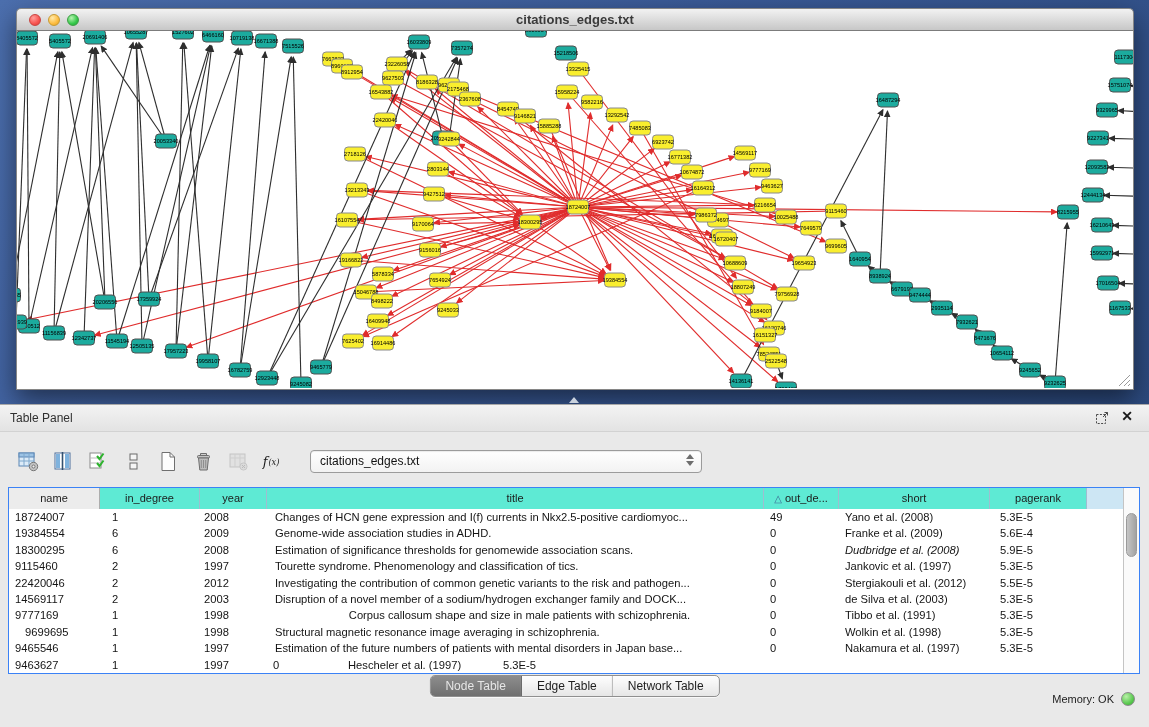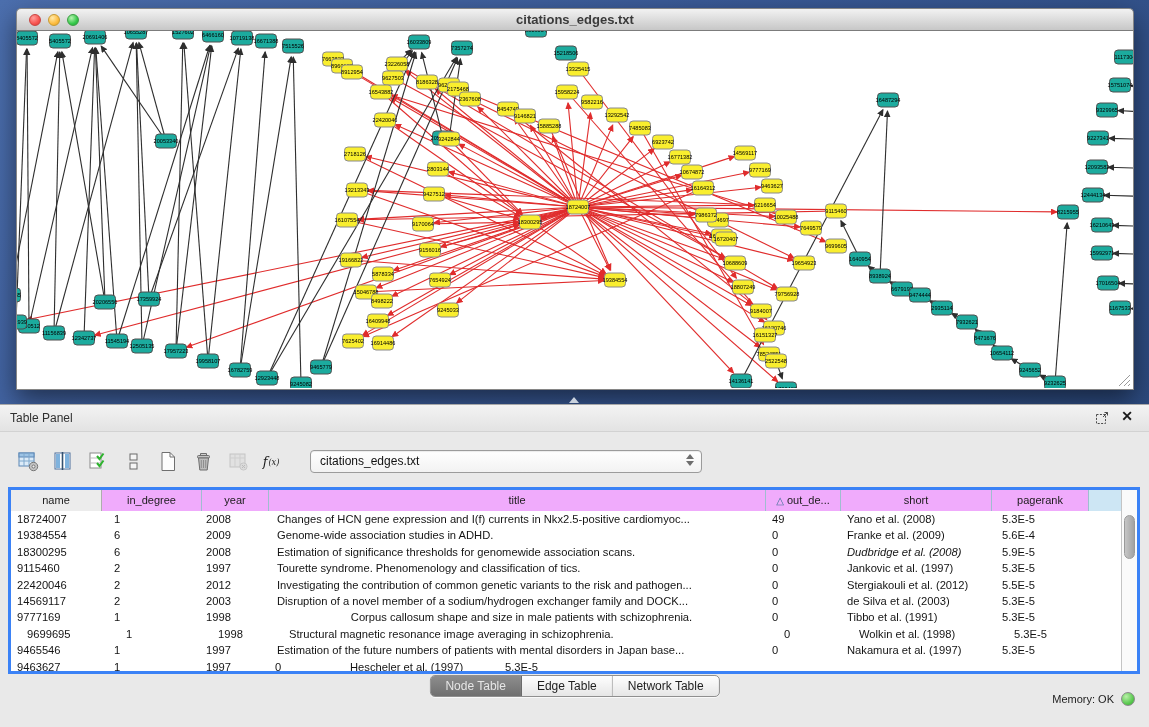--- a/index.html
+++ b/index.html
@@ -37,24 +37,24 @@
   .toolbar{position:absolute;left:16px;top:40px;height:32px;display:flex;align-items:center;gap:11px;}
   .tbtn{width:24px;height:24px;display:flex;align-items:center;justify-content:center;}
   .combo{margin-left:14px;width:392px;height:23px;background:linear-gradient(#ffffff,#f2f2f2);
     border:1px solid #9b9b9b;border-radius:4px;position:relative;box-sizing:border-box;
     font-size:12px;color:#111;line-height:21px;padding-left:9px;box-shadow:inset 0 1px 1px rgba(0,0,0,.08);}
   .combo .steppers{position:absolute;right:7px;top:3px;display:flex;flex-direction:column;gap:2px;}
   .combo .up{width:0;height:0;border-left:4px solid transparent;border-right:4px solid transparent;border-bottom:5px solid #6e6e6e;}
   .combo .dn{width:0;height:0;border-left:4px solid transparent;border-right:4px solid transparent;border-top:5px solid #6e6e6e;}
 
   .table-wrap{position:absolute;left:8px;top:82px;width:1132px;height:187px;
-    background:#fff;border:3px solid #3b82f6;box-sizing:border-box;overflow:hidden;}
+    background:#fff;border:1px solid #3b82f6;box-sizing:border-box;overflow:hidden;}
   .thead{display:flex;height:21px;border-bottom:1px solid #7e7e7e;background:#cde6f4;}
   .th{box-sizing:border-box;height:21px;line-height:20px;text-align:center;font-size:11px;color:#1b1b1b;
-    border-right:1px solid #9fbdd0;background:#f0abfc;overflow:hidden;white-space:nowrap;}
+    border-right:1px solid #9fbdd0;background:#5eead4;overflow:hidden;white-space:nowrap;}
   .th.gray{background:#ececec;border-right:1px solid #adadad;}
   .th .sort{color:#3c6f96;font-size:10px;margin-right:3px;}
   .tbody{position:absolute;left:0;top:21px;right:15px;bottom:0;overflow:hidden;}
   .tr{display:flex;height:16.4px;background:#fff;}
   .td{box-sizing:border-box;font-size:11.2px;color:#141414;line-height:16px;
       overflow:hidden;white-space:nowrap;}
   .scroll{position:absolute;right:0;top:0;bottom:0;width:15px;background:#fafafa;border-left:1px solid #c4c4c4;}
   .thumb{position:absolute;left:2px;right:2px;top:25px;height:42px;border-radius:6px;
     background:linear-gradient(90deg,#c6c6c6,#a2a2a2);border:1px solid #9a9a9a;}
 
@@ -904,21 +904,21 @@
         <div class="tr">
           <div class="td" style="width: 91px; padding-left: 6px;">9777169</div>
           <div class="td" style="width: 100px; padding-left: 12px;">1</div>
           <div class="td" style="width: 67px; padding-left: 4px;">1998</div>
           <div class="td" style="width: 497px; padding-left: 8px; text-align: center;">Corpus callosum shape and size in male patients with schizophrenia.</div>
           <div class="td" style="width: 75px; padding-left: 6px;">0</div>
           <div class="td" style="width: 151px; padding-left: 6px;">Tibbo et al. (1991)</div>
           <div class="td" style="width: 97px; padding-left: 10px;">5.3E-5</div>
         </div>
         <div class="tr">
-          <div class="td" style="width: 91px; padding-left: 4px; margin-left: 12px;">9699695</div>
+          <div class="td" style="width: 91px; padding-left: 16px;">9699695</div>
           <div class="td" style="width: 100px; padding-left: 12px;">1</div>
           <div class="td" style="width: 67px; padding-left: 4px;">1998</div>
           <div class="td" style="width: 497px; padding-left: 8px;">Structural magnetic resonance image averaging in schizophrenia.</div>
           <div class="td" style="width: 75px; padding-left: 6px;">0</div>
           <div class="td" style="width: 151px; padding-left: 6px;">Wolkin et al. (1998)</div>
           <div class="td" style="width: 97px; padding-left: 10px;">5.3E-5</div>
         </div>
         <div class="tr">
           <div class="td" style="width: 91px; padding-left: 6px;">9465546</div>
           <div class="td" style="width: 100px; padding-left: 12px;">1</div>

